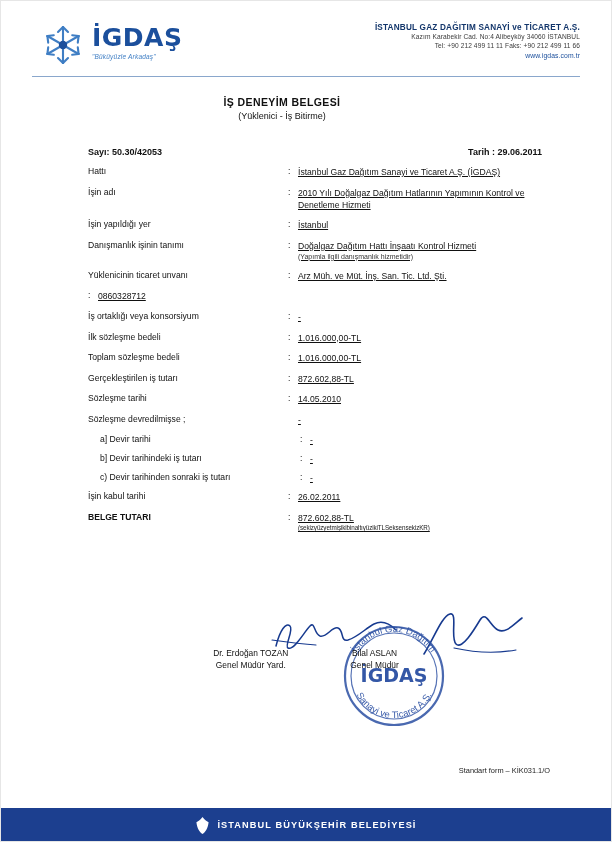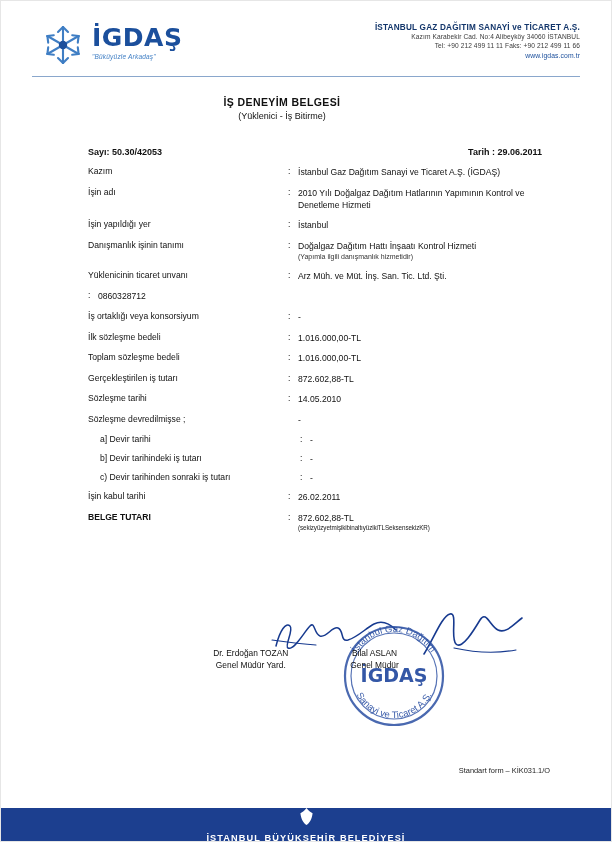--- a/index.html
+++ b/index.html
@@ -153,20 +153,21 @@
   .lbl.bold { font-weight: bold; }
   .col {
     width: 10px;
     flex: 0 0 10px;
     text-align: left;
     line-height: 1.35;
   }
   .val {
     flex: 1 1 auto;
     line-height: 1.4;
+    text-decoration: underline;
   }
   .val .sub {
     font-size: 7px;
     color: #333;
   }
   .val .tiny {
     font-size: 6.3px;
     color: #222;
     letter-spacing: -0.1px;
   }
@@ -220,21 +221,20 @@
     position: absolute;
     left: 0;
     bottom: 0;
     width: 612px;
     height: 34px;
     background: #1c3f8f;
     display: flex;
     align-items: center;
     justify-content: center;
     gap: 7px;
-    flex-direction: column;
   }
   .bottom-bar .ibb-text {
     color: #ffffff;
     font-size: 9.2px;
     font-weight: bold;
     letter-spacing: 1.1px;
   }
   .ibb-mark { width: 15px; height: 19px; }
   .page-edge {
     position: absolute;
@@ -297,21 +297,21 @@
   </div>
 
   <div class="meta-row">
     <div>Sayı: 50.30/42053</div>
     <div>Tarih : 29.06.2011</div>
   </div>
 
   <div class="table">
 
     <div class="row">
-      <div class="lbl">Kazım</div>
+      <div class="lbl">Hattı</div>
       <div class="col">:</div>
       <div class="val"><span>İstanbul Gaz Dağıtım Sanayi ve Ticaret A.Ş. (İGDAŞ)</span></div>
     </div>
 
     <div class="row">
       <div class="lbl">İşin adı</div>
       <div class="col">:</div>
       <div class="val"><span>2010 Yılı Doğalgaz Dağıtım Hatlarının Yapımının Kontrol ve Denetleme Hizmeti</span></div>
     </div>
 

